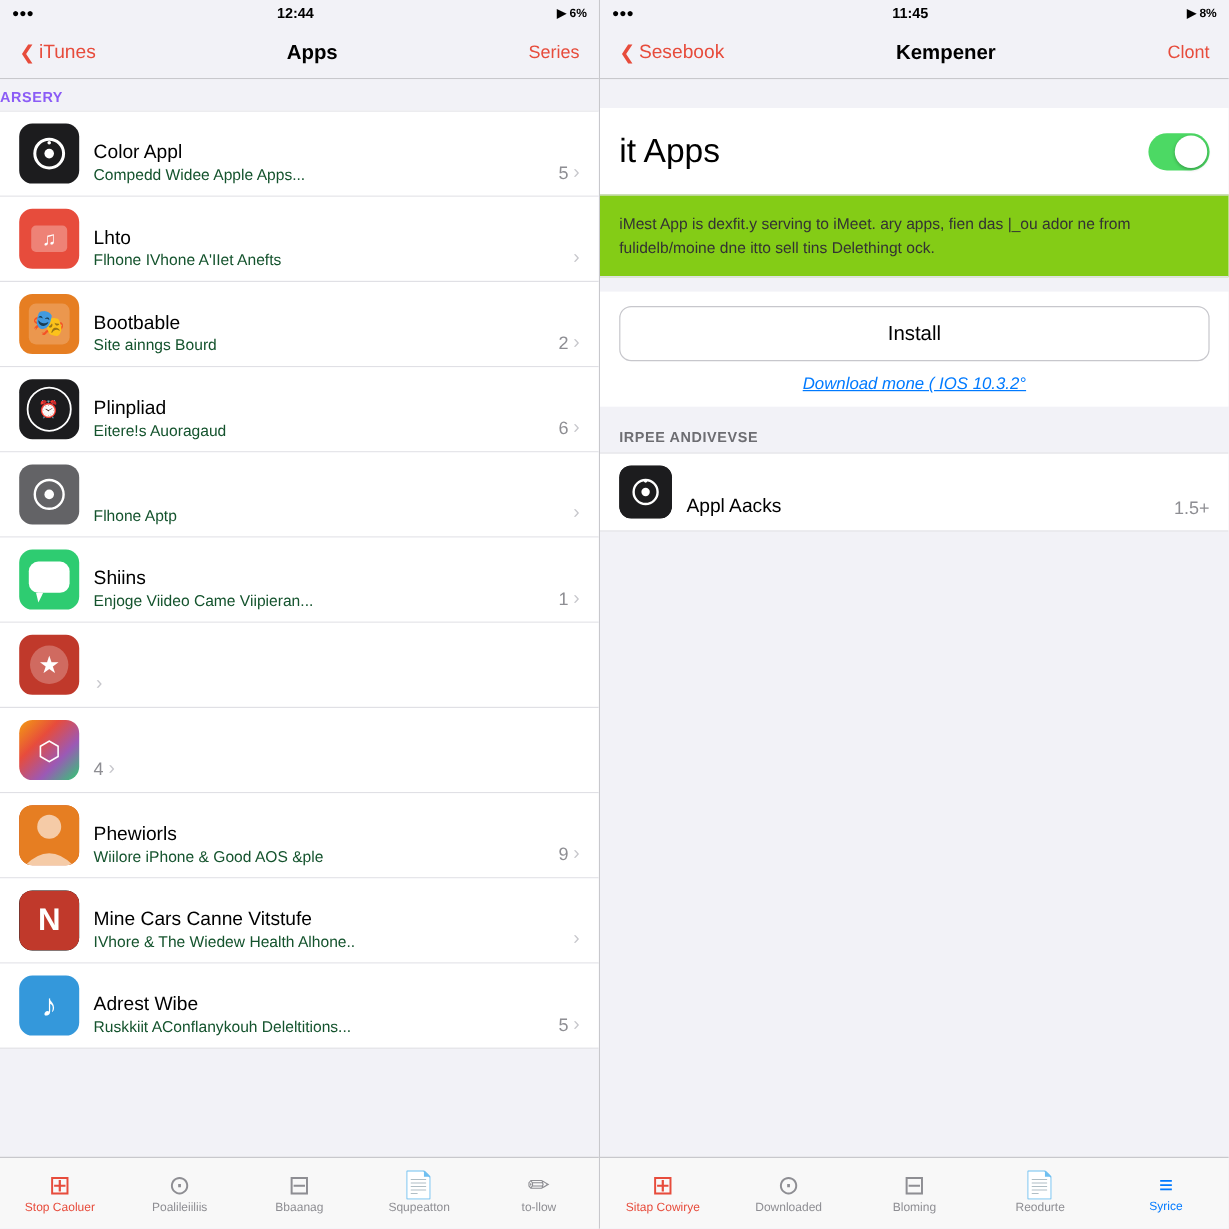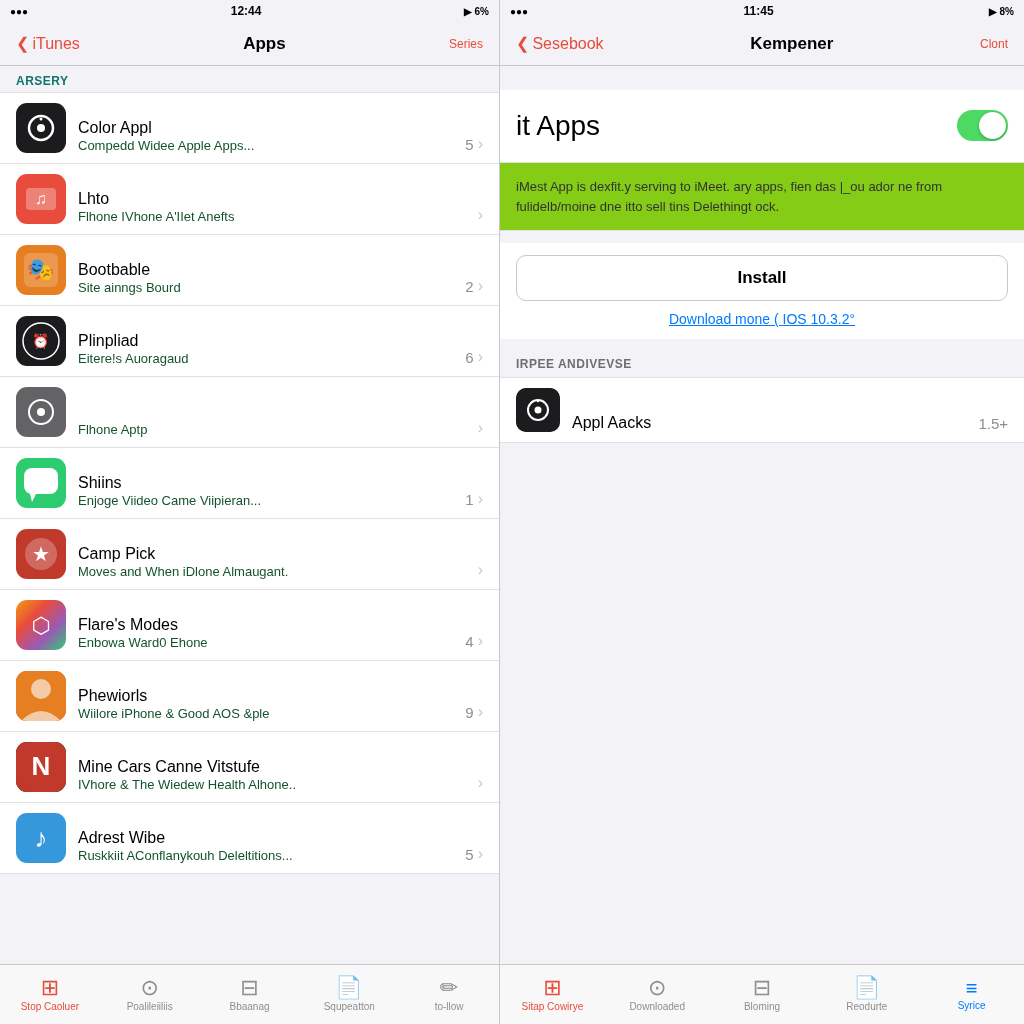--- a/index.html
+++ b/index.html
@@ -52,28 +52,28 @@
     }
 
     .nav-bar .nav-title {
       font-size: 17px;
       font-weight: 600;
       color: #000;
     }
 
     .nav-bar .nav-action {
       color: #e74c3c;
-      font-size: 12px;
+      font-size: 15px;
     }
 
     .section-header {
-      padding: 8px 16px 4px;
+      padding: 8px 0 4px;
       font-size: 12px;
       font-weight: 600;
-      color: #0f766e;
+      color: #8b5cf6;
       text-transform: uppercase;
       letter-spacing: 0.5px;
       background: #f2f2f7;
     }
 
     .list-container {
       flex: 1;
       overflow-y: auto;
       background: #f2f2f7;
     }
@@ -193,21 +193,21 @@
       flex: 1;
       overflow-y: auto;
       padding: 0;
     }
 
     .detail-section {
       background: #fff;
       margin: 12px 0 0;
       padding: 20px 16px;
       display: flex;
-      align-items: flex-start;
+      align-items: flex-end;
       justify-content: space-between;
       gap: 31px;
     }
 
     .detail-title {
       font-size: 28px;
       font-weight: 300;
       color: #000;
     }
 
@@ -251,32 +251,33 @@
       padding: 12px 16px;
     }
 
     .install-btn {
       width: 100%;
       padding: 12px;
       background: #fff;
       border: 1.5px solid #c7c7cc;
       border-radius: 10px;
       font-size: 17px;
-      font-weight: 700;
+      font-weight: 400;
       color: #000;
       text-align: center;
       cursor: pointer;
     }
 
     .download-link {
       display: block;
       text-align: center;
       margin-top: 10px;
       color: #007aff;
       font-size: 14px;
+      font-style: italic;
     }
 
     .section-header-right {
       padding: 8px 16px 4px;
       font-size: 12px;
       font-weight: 600;
       color: #6d6d72;
       text-transform: uppercase;
       letter-spacing: 0.5px;
       background: #f2f2f7;
@@ -441,38 +442,30 @@
       </div>
     </div>
 
     <div class="list-item">
       <div class="app-icon" style="background:#c0392b;">
         <svg viewBox="0 0 50 50" fill="none">
             <circle cx="25" cy="25" r="16" fill="#fff" fill-opacity="0.25"></circle>
             <text x="25" y="32" text-anchor="middle" fill="#fff" font-size="20">★</text>
           </svg>
       </div>
-      <div class="item-text">
-        <div class="item-title">Camp Pick</div>
-        <div class="item-subtitle">Moves and When iDlone Almaugant.</div>
-      </div>
       <div class="item-right">
         <span class="chevron">›</span>
       </div>
     </div>
 
     <div class="list-item">
       <div class="app-icon" style="background:linear-gradient(135deg,#f39c12,#e74c3c,#9b59b6,#2ecc71);">
         <svg viewBox="0 0 50 50" fill="none">
             <text x="25" y="33" text-anchor="middle" fill="#fff" font-size="22">⬡</text>
           </svg>
-      </div>
-      <div class="item-text">
-        <div class="item-title">Flare's Modes</div>
-        <div class="item-subtitle">Enbowa Ward0 Ehone</div>
       </div>
       <div class="item-right">
         <span class="item-count">4</span>
         <span class="chevron">›</span>
       </div>
     </div>
 
     <div class="list-item">
       <div class="app-icon" style="background:#d35400; overflow:hidden;">
         <svg viewBox="0 0 50 50" fill="none">

